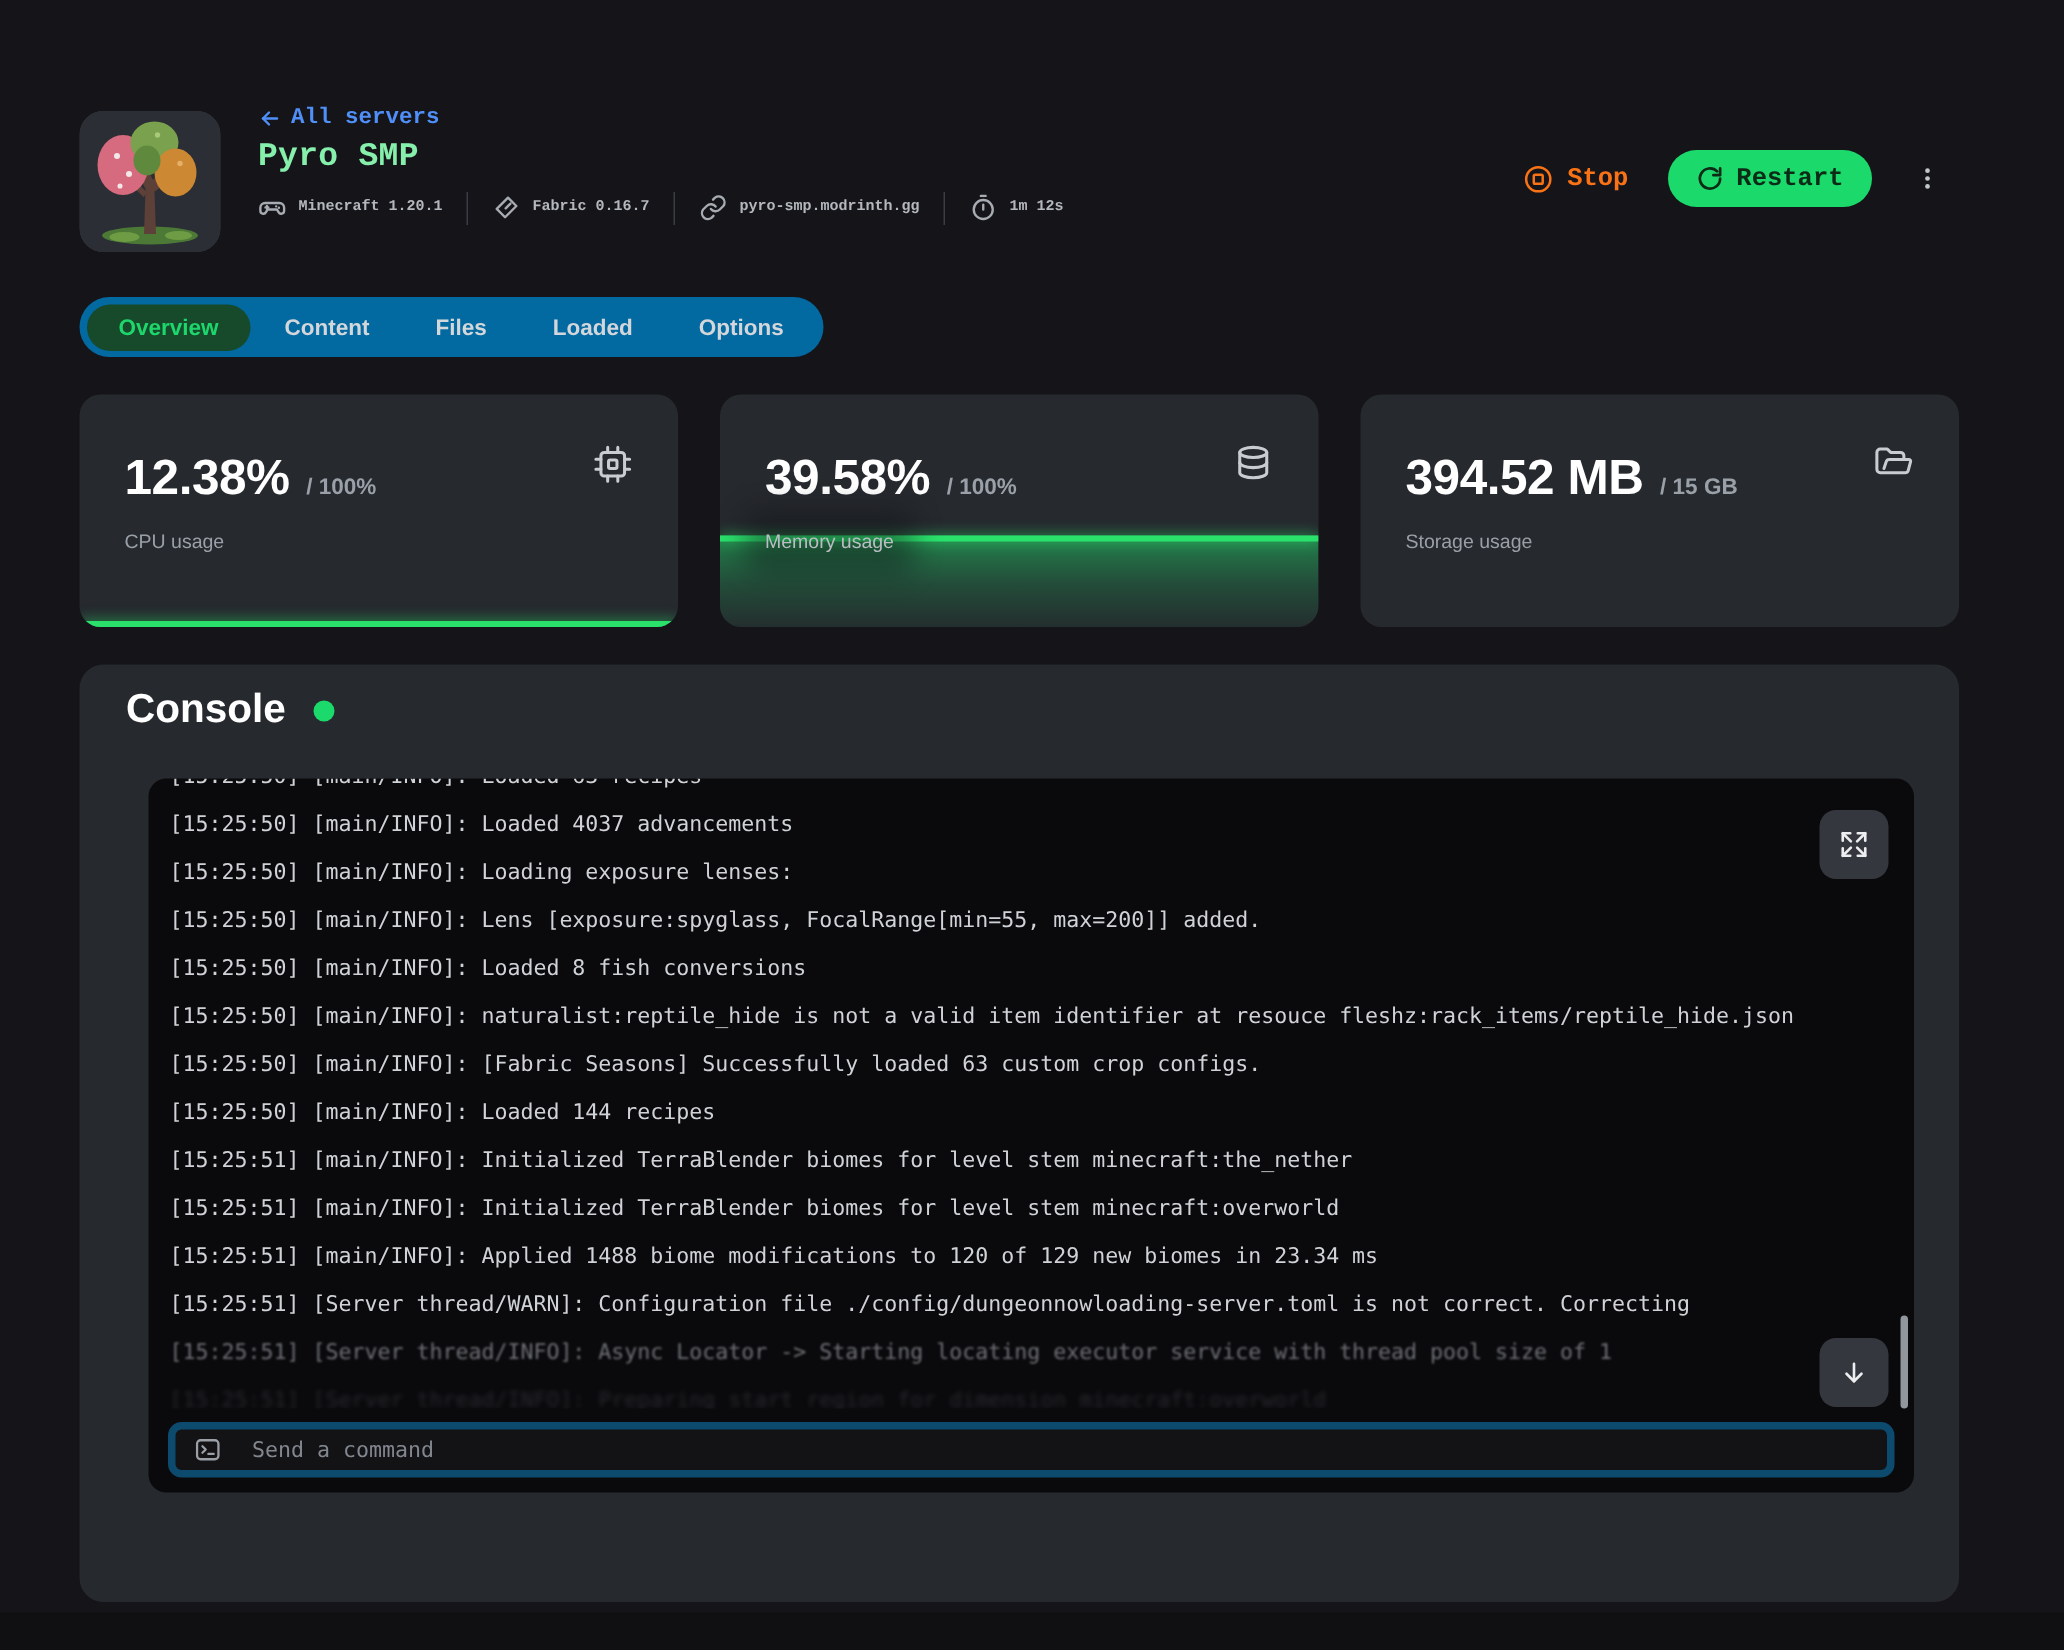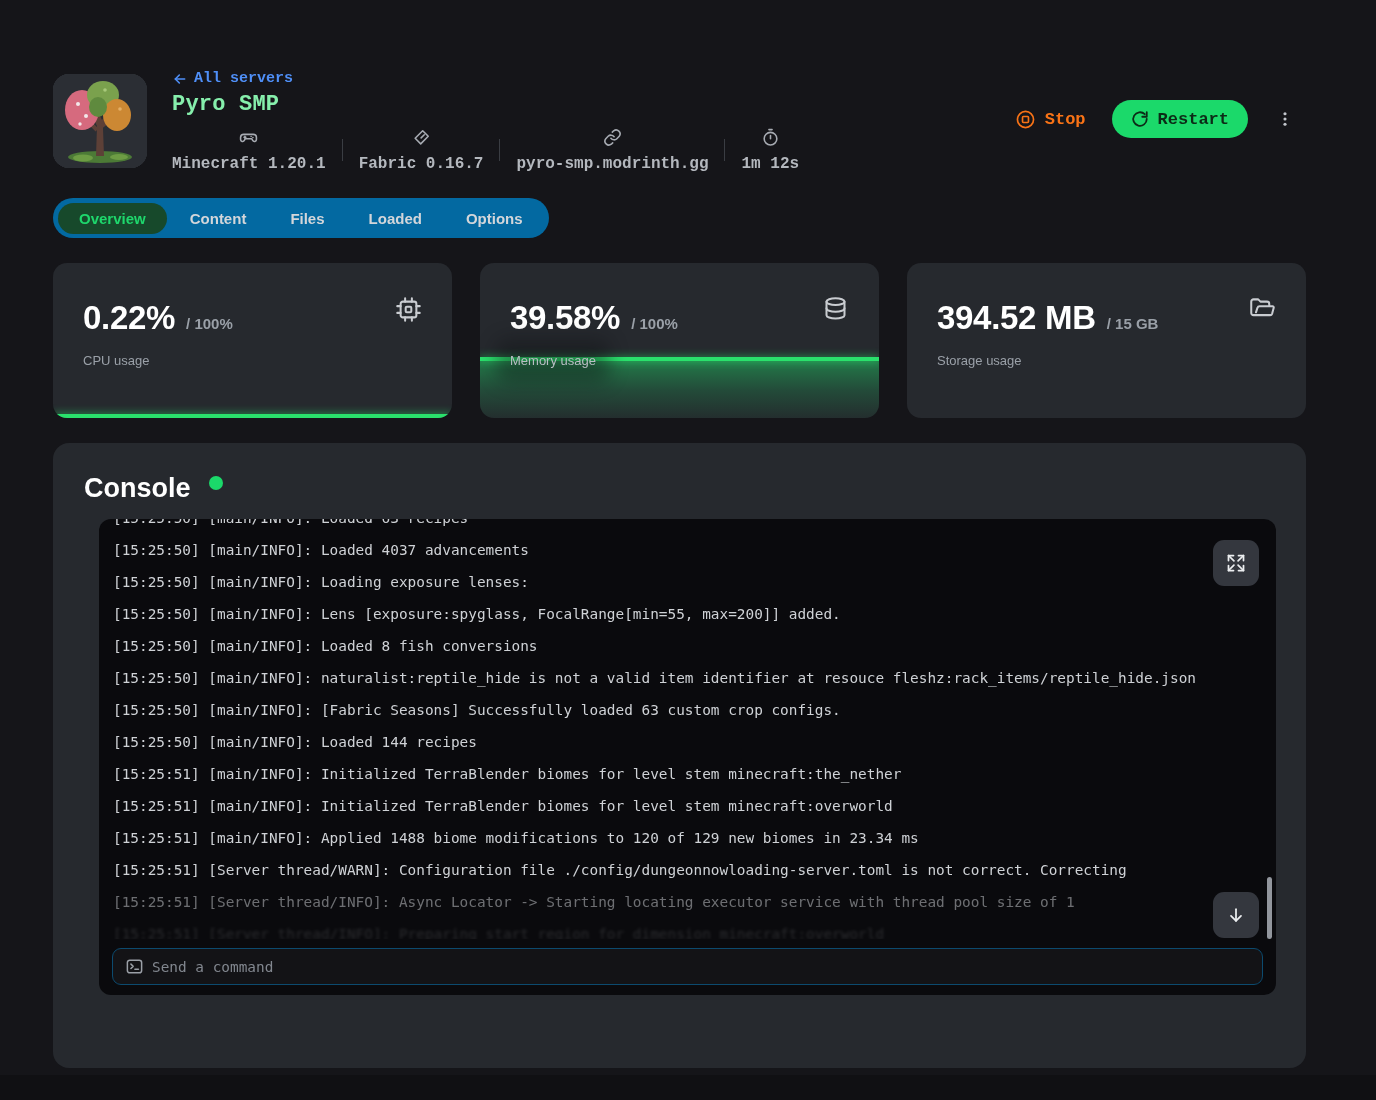--- a/index.html
+++ b/index.html
@@ -19,21 +19,21 @@
     background:#2b2e34; overflow:hidden; box-shadow:0 0 0 1px #35383e inset;
   }
   .head-text{ position:absolute; left:119px; top:-4px; }
   .back{
     display:inline-flex; align-items:center; gap:6px;
     color:#4f8ff7; font-size:15px; font-weight:600; text-decoration:none; cursor:pointer;
   }
   .back svg{ width:16px; height:16px; }
   h1.title{ font-size:22px; font-weight:800; letter-spacing:.2px; margin-top:0; color:#86efac; }
   .meta{ display:flex; align-items:center; margin-top:11px; color:#b4b8be; }
-  .meta-item{ display:flex; align-items:center; gap:8px; font-size:16px; font-weight:600;flex-direction:column; }
+  .meta-item{ display:flex; align-items:center; gap:8px; font-size:10px; font-weight:600; }
   .meta-item svg{ width:19px; height:19px; color:#a7abb2; }
   .meta-divider{ width:1px; height:22px; background:#3a3d43; margin:0 16px; }
 
   .actions{ position:absolute; right:8px; top:26px; display:flex; align-items:center; gap:24px; }
   .stop-btn{
     display:flex; align-items:center; gap:9px; background:none; border:none; cursor:pointer;
     color:#f97316; font-family:inherit; font-size:17px; font-weight:700; padding:6px 2px;
   }
   .stop-btn svg{ width:21px; height:21px; }
   .restart-btn{
@@ -81,21 +81,21 @@
     color:#b9bec4;
   }
   .stat-icon{ position:absolute; z-index:2; right:30px; top:33px; color:#c9ccd1; }
   .stat-icon svg{ width:27px; height:27px; }
 
   
   .console-card{
     position:absolute; left:53px; right:70px; top:443px; height:625px;
     background:#26292e; border-radius:16px;
   }
-  .console-head{ position:absolute; left:31px; top:30px; display:flex; align-items:flex-start; gap:18px; }
+  .console-head{ position:absolute; left:31px; top:14px; display:flex; align-items:center; gap:18px; }
   .console-title{ font-size:27px; font-weight:800; color:#fff; }
   .status-dot{ width:14px; height:14px; border-radius:50%; background:#1bd96a; margin-top:3px; }
 
   .screen{
     position:absolute; left:46px; right:30px; top:76px; height:476px;
     background:#0a0a0d; border-radius:12px; overflow:hidden;
   }
   .log{
     position:absolute; left:14px; right:50px; top:0; bottom:56px; overflow:hidden;
     font-family:"DejaVu Sans Mono", monospace; font-size:14.4px; line-height:32px;
@@ -113,22 +113,22 @@
   .icon-btn.expand{ top:21px; right:17px; }
   .icon-btn.down{ bottom:57px; right:17px; }
 
   .scroll-thumb{
     position:absolute; right:4px; top:358px; width:5px; height:62px;
     background:#92969d; border-radius:3px; cursor:grab;
   }
 
   .cmd{
     position:absolute; left:13px; right:13px; bottom:10px; height:37px;
-    display:flex; align-items:center; gap:8px; padding:0 12px;
-    background:#131316; border:1px solid #0c4a6e; border-radius:9px;
+    display:flex; align-items:center; gap:20px; padding:0 12px;
+    background:#131316; border:5px solid #0c4a6e; border-radius:9px;
   }
   .cmd svg{ width:19px; height:19px; color:#9ba0a7; flex:none; }
   .cmd input{
     flex:1; background:none; border:none; outline:none; color:#cfd2d6;
     font-family:"DejaVu Sans Mono", monospace; font-size:14.4px;
   }
   .cmd input::placeholder{ color:#82878f; }
 
   .bottom-strip{ position:absolute; left:0; right:0; bottom:0; height:25px; background:#101013; }
 </style>
@@ -236,21 +236,21 @@
     <button class="tab">Loaded</button>
     <button class="tab">Options</button>
   </nav>
 
   <section class="stats">
 
     <div class="stat-card">
       <div class="stat-fill" style="height: 2.6%;"></div>
       <div class="stat-body">
         <div class="stat-value-row">
-          <span class="stat-value">0.22%</span>
+          <span class="stat-value">12.38%</span>
           <span class="stat-max">/ 100%</span>
         </div>
         <div class="stat-label"><span>CPU usage</span></div>
       </div>
       <div class="stat-icon">
         <svg viewBox="0 0 24 24" fill="none" stroke="currentColor" stroke-width="1.8" stroke-linecap="round" stroke-linejoin="round">
           <rect x="5" y="5" width="14" height="14" rx="2"></rect>
           <rect x="9.5" y="9.5" width="5" height="5" rx="1"></rect>
           <path d="M9 2v3M15 2v3M9 19v3M15 19v3M2 9h3M2 15h3M19 9h3M19 15h3"></path>
         </svg>

